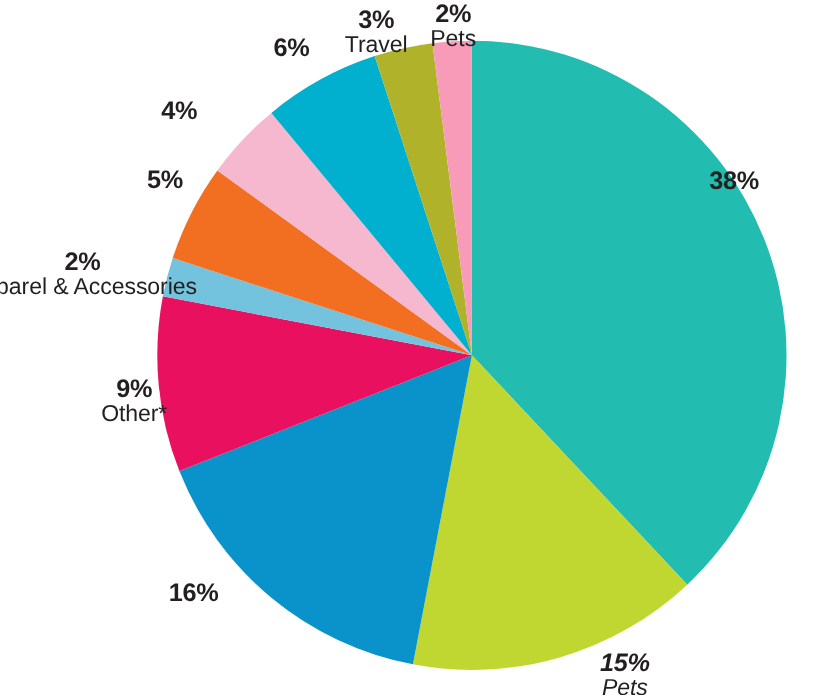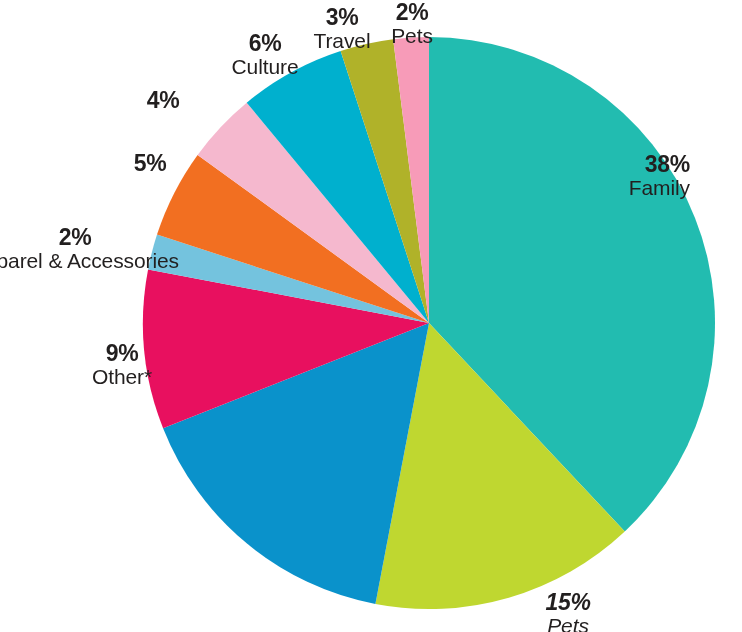--- a/index.html
+++ b/index.html
@@ -62,45 +62,44 @@
         <path d="M 429 323 L 157.00 234.62 A 286 286 0 0 1 197.62 154.89 Z" fill="#f26f21"></path>
         <path d="M 429 323 L 197.62 154.89 A 286 286 0 0 1 246.70 102.63 Z" fill="#f5b8ce"></path>
         <path d="M 429 323 L 246.70 102.63 A 286 286 0 0 1 340.62 51.00 Z" fill="#00b0ce"></path>
         <path d="M 429 323 L 340.62 51.00 A 286 286 0 0 1 393.15 39.26 Z" fill="#b0b229"></path>
         <path d="M 429 323 L 393.15 39.26 A 286 286 0 0 1 429.00 37.00 Z" fill="#f79bb8"></path>
       </g>
   </svg>
   <div id="callout-layer">
       <div class="callout al-right" style="top: 152px; left: 0px; width: 690px;">
         <span class="pct">38%</span>
-        <span class="name">Family</span>
       </div>
       <div class="callout al-center" style="top: 590px; left: 418px; width: 300px; font-style: italic;">
         <span class="pct">15%</span>
         <span class="name">Pets</span>
       </div>
       <div class="callout al-center" style="top: 526px; left: 26px; width: 300px;">
+        <span class="pct">16%</span>
       </div>
       <div class="callout al-center" style="top: 341px; left: -28px; width: 300px;">
         <span class="pct">9%</span>
         <span class="name">Other*</span>
       </div>
       <div class="callout al-center" style="top: 225px; left: -75px; width: 300px;">
         <span class="pct">2%</span>
         <span class="name">Apparel &amp; Accessories</span>
       </div>
       <div class="callout al-center" style="top: 151px; left: 0px; width: 300px;">
         <span class="pct">5%</span>
       </div>
       <div class="callout al-center" style="top: 88px; left: 13px; width: 300px;">
         <span class="pct">4%</span>
       </div>
       <div class="callout al-center" style="top: 31px; left: 115px; width: 300px;">
         <span class="pct">6%</span>
-        <span class="name">Culture</span>
       </div>
       <div class="callout al-center" style="top: 5px; left: 192px; width: 300px;">
         <span class="pct">3%</span>
         <span class="name">Travel</span>
       </div>
       <div class="callout al-center" style="top: 0px; left: 262px; width: 300px;">
         <span class="pct">2%</span>
         <span class="name">Pets</span>
       </div>
     </div>

